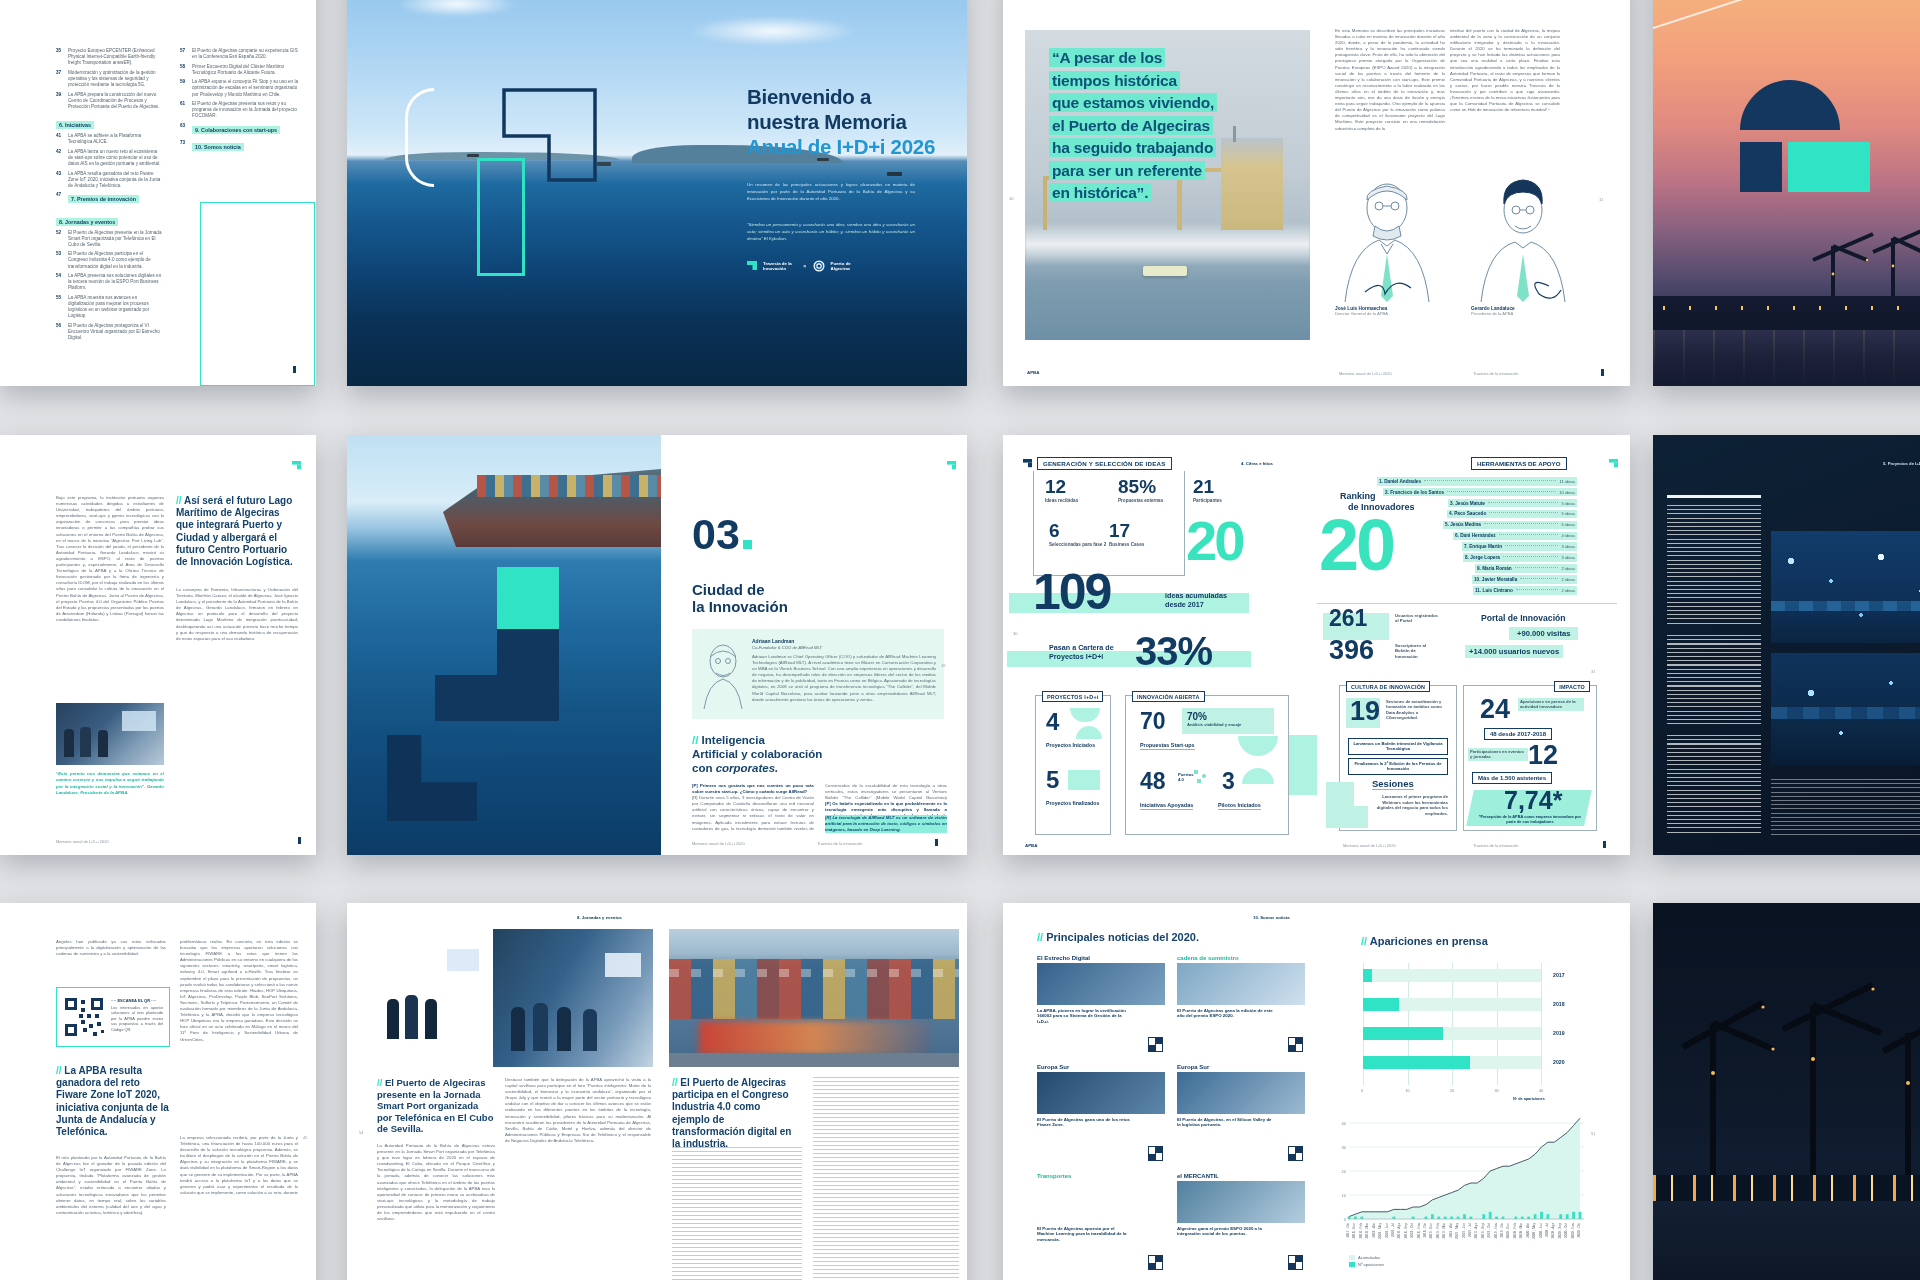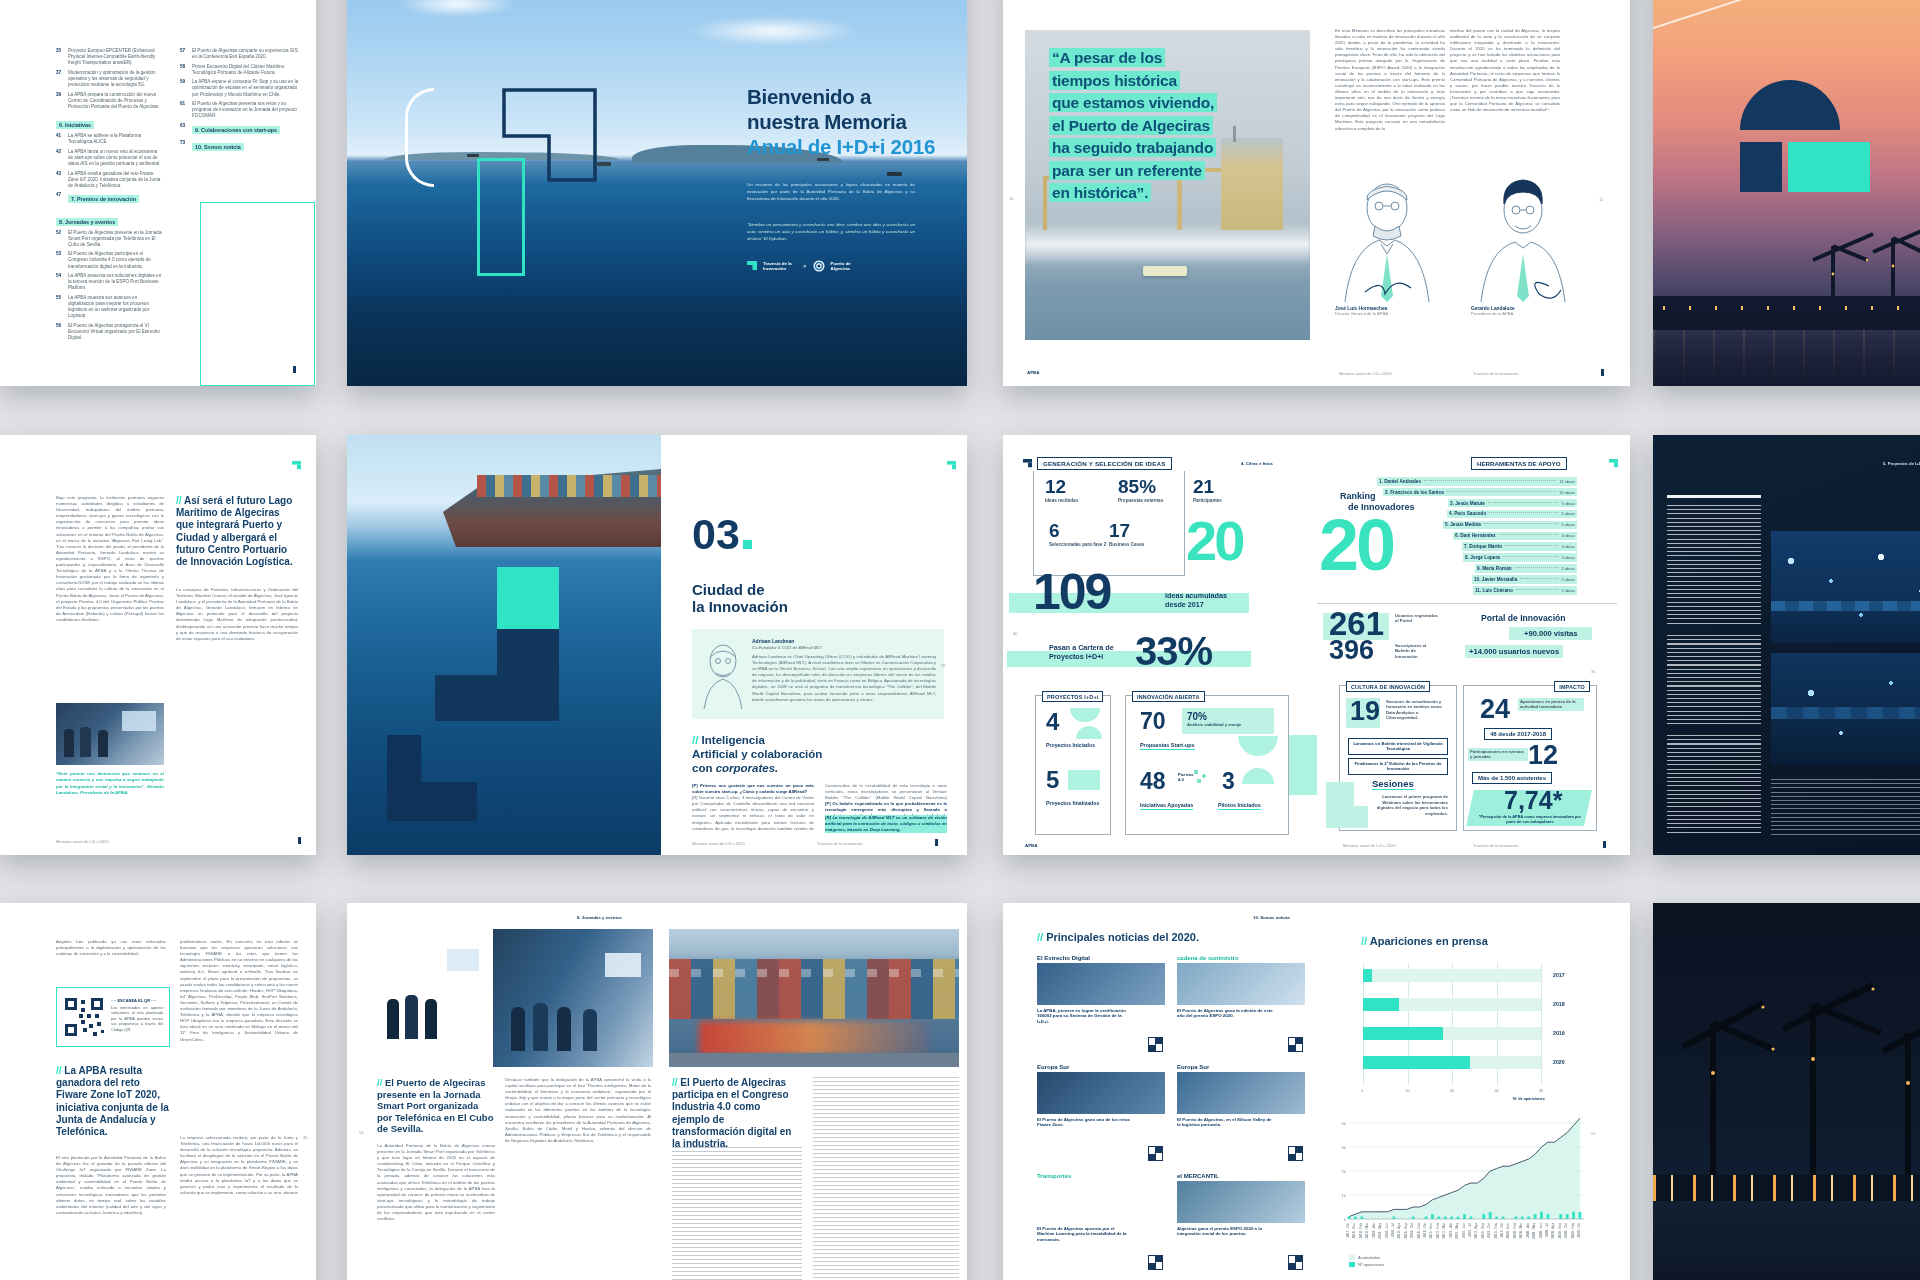--- a/index.html
+++ b/index.html
@@ -136,21 +136,21 @@
     <div class="abs" style="left:470px;top:192px;width:12px;height:3px;background:#2c3b46;border-radius:1px"></div>
     <div class="abs" style="left:540px;top:206px;width:15px;height:4px;background:#26343f;border-radius:1px"></div>
     <div class="abs" style="left:58px;top:122px;width:26px;height:93px;border:3.5px solid #fff;border-right:0;border-radius:93px 0 0 93px"></div>
     <svg class="abs" style="left:155px;top:122px" width="96" height="95">
         <polygon points="2,2 93,2 93,92 47,92 47,48 2,48" fill="none" stroke="#12375e" stroke-width="3.5"></polygon>
       </svg>
     <div class="abs" style="left: 130px;top:192px;width:42px;height:112px;border:3.5px solid #2fe3c4"></div>
     <div class="abs" style="left:400px;top:118px;font-weight:bold;font-size:20.5px;line-height:25px;letter-spacing:-.3px">
       <div class="navy">Bienvenido a</div>
       <div class="navy">nuestra Memoria</div>
-      <div style="color:#2196d3">Anual de I+D+i 2016</div>
+      <div style="color:#2196d3">Anual de I+D+i 2026</div>
     </div>
     <div class="abs" style="left:400px;top:216px;width:168px;font-size:4.4px;line-height:1.55;color:#cfe3f2;text-align:justify">Un resumen de las principales actuaciones y logros alcanzados en materia de innovación por parte de la Autoridad Portuaria de la Bahía de Algeciras y su Ecosistema de Innovación durante el año 2020.</div>
     <div class="abs" style="left:400px;top:256px;width:168px;font-size:4.4px;line-height:1.55;color:#c4e8df;font-style:italic;text-align:justify">“Siembra un pensamiento y cosecharás una idea; siembra una idea y cosecharás un acto; siembra un acto y cosecharás un hábito; y, siembra un hábito y cosecharás un destino” El Kybalion.</div>
     <div class="abs" style="left:400px;top:294px;display:flex;align-items:center;gap:6px">
       <svg width="10" height="10">
           <rect x="0" y="0" width="10" height="4" fill="#2fe3c4"></rect>
           <rect x="5.5" y="4" width="4.5" height="5" fill="#2fe3c4"></rect>
         </svg>
       <div style="font-size:4.4px;line-height:1.25;color:#fff;font-weight:bold;width:34px">Travesía de la Innovación</div>
       <div style="font-size:6px;color:#fff">×</div>
@@ -461,26 +461,26 @@
         </div>
       </div>
     <div class="abs" style="left:337px;top:56px;font-size:9px;font-weight:bold;color:#123b63;line-height:1.2">
       <div>Ranking</div>
         <div style="margin-left:8px">de Innovadores</div>
     </div>
     <div class="abs bignum" style="left:316px;top:80px;font-size:72px">20</div>
     <div class="abs" style="left:314px;top:168px;width:300px;border-top:1px solid #c6d2da"></div>
 
     <div class="abs" style="left:320px;top:178px;width:66px;height:27px;background:#bff2e4"></div>
-    <div class="abs num-lg" style="left:326px;top:172px;font-size:33px">261</div>
+    <div class="abs num-lg" style="left:326px;top:172px;font-size:23px">261</div>
     <div class="abs" style="left:392px;top:178px;width:44px;font-size:4.3px;font-weight:bold;color:#3f566b;line-height:1.25">Usuarios registrados al Portal</div>
     <div class="abs num-lg" style="left:326px;top:202px;font-size:27px">396</div>
     <div class="abs" style="left:392px;top:208px;width:44px;font-size:4.3px;font-weight:bold;color:#3f566b;line-height:1.25">Suscriptores al Boletín de Innovación</div>
     <div class="abs" style="left:478px;top:178px;font-size:8.6px;font-weight:bold;color:#123b63">Portal de Innovación</div>
-    <div class="abs chipT" style="left:506px;top:192px;font-size:7.6px;padding:2px 15px">+90.000 visitas</div>
+    <div class="abs chipT" style="left:506px;top:192px;font-size:7.6px;padding:2px 8px">+90.000 visitas</div>
     <div class="abs chipT" style="left:462px;top:210px;font-size:7.6px;padding:2px 4px">+14.000 usuarios nuevos</div>
 
     <div class="boxO" style="left:336px;top:250px;width:116px;height:144px">
       <div class="boxTitle">CULTURA DE INNOVACIÓN</div>
       <div class="abs" style="left:6px;top:12px;width:34px;height:30px;background:#bff2e4"></div>
       <div class="abs num-lg" style="left:10px;top:12px;font-size:27px">19</div>
       <div class="abs" style="left:46px;top:13px;width:62px;font-size:4.2px;font-weight:bold;color:#3f566b;line-height:1.3">Sesiones de actualización y formación en ámbitos como Data Analytics o Ciberseguridad.</div>
       <div class="abs chipO" style="left:8px;top:52px;width:98px;font-size:4.2px;text-align:center;padding:2px 0;line-height:1.3">Lanzamos un Boletín trimestral de Vigilancia Tecnológica</div>
       <div class="abs chipO" style="left:8px;top:72px;width:98px;font-size:4.2px;text-align:center;padding:2px 0;line-height:1.3">Finalizamos la 2ª Edición de los Premios de Innovación</div>
       <div class="abs" style="left:32px;top:92px;font-size:9.5px;font-weight:bold;color:#123b63;border-bottom:1.6px solid #2fe3c4">Sesiones</div>

